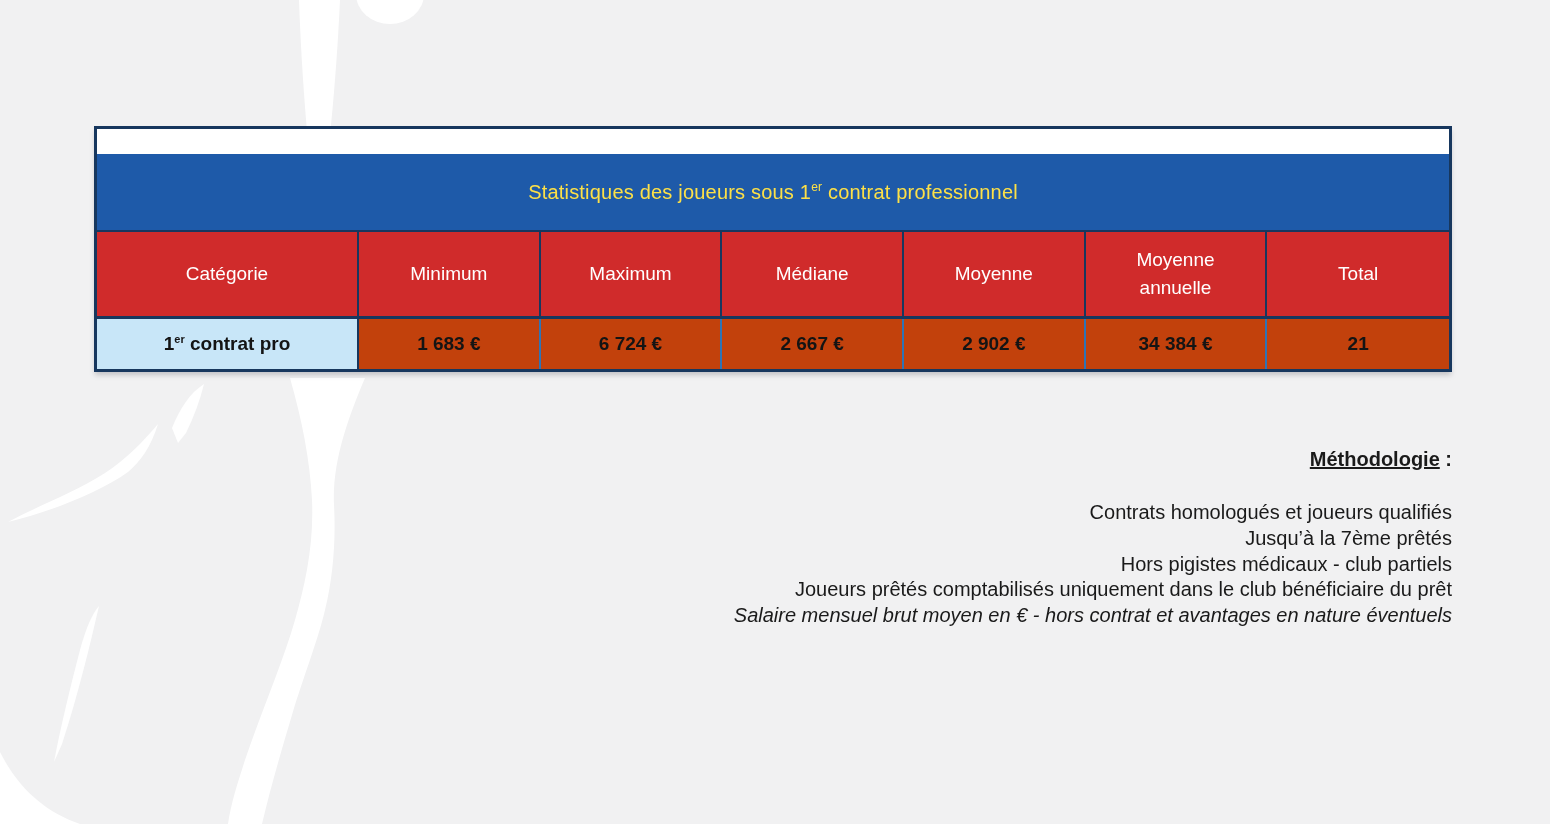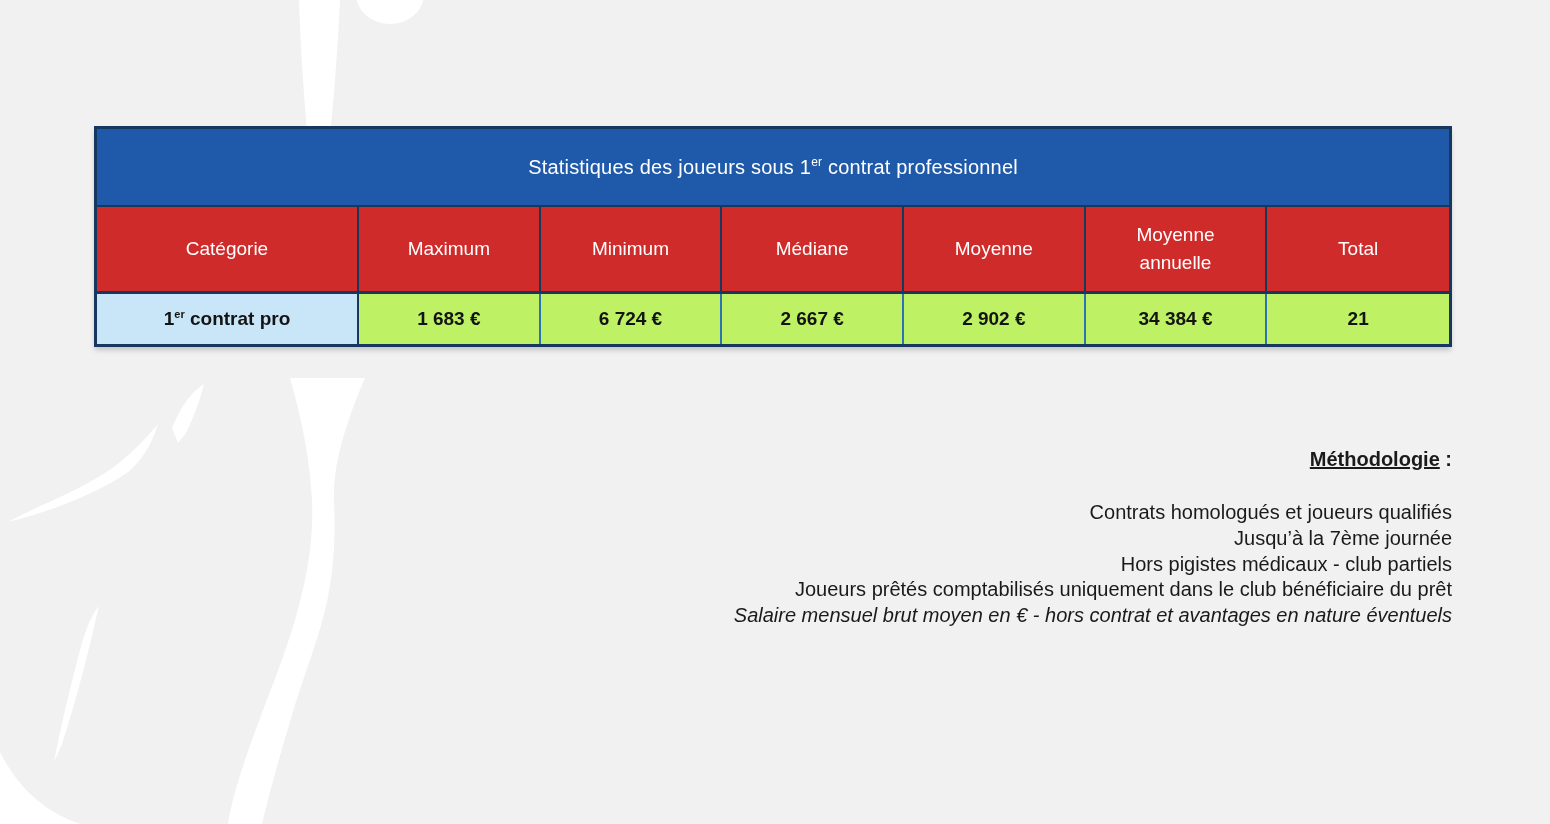--- a/index.html
+++ b/index.html
@@ -31,23 +31,24 @@
     box-shadow: 0 4px 5px -1px rgba(110,110,118,0.35);
     background: #fff;
   }
   .title-row {
     height: 78px;
     background: #1e5aa9;
     border-bottom: 2px solid #17375e;
     display: flex;
     align-items: center;
     justify-content: center;
-    color: #ffffff;
+    color: #fde047;
     font-size: 20px;
     letter-spacing: 0.2px;
+    margin-top: 25px;
   }
   .title-row sup { font-size: 12px; vertical-align: super; line-height: 0; }
 
   .grid-row {
     display: grid;
     grid-template-columns: 262px repeat(6, 1fr);
   }
   .head-cell {
     height: 87px;
     background: #d02b2b;
@@ -59,21 +60,21 @@
     color: #ffffff;
     font-size: 19px;
     text-align: center;
     line-height: 1.5;
   }
   .head-cell:last-child { border-right: none; }
   .head-cell .lbl { max-width: 112px; }
 
   .data-cell {
     height: 50px;
-    background: #bef264;
+    background: #c2410c;
     border-right: 2px solid #2e74b5;
     display: flex;
     align-items: center;
     justify-content: center;
     font-size: 19px;
     font-weight: 700;
     color: #141414;
   }
   .data-cell:last-child { border-right: none; }
   .data-cell.category {
@@ -132,24 +133,24 @@
     <div>
       <span>Statistiques des joueurs sous 1</span><sup>er</sup><span> contrat professionnel</span>
     </div>
   </div>
 
   <div class="grid-row">
     <div class="head-cell">
         <span class="lbl">Catégorie</span>
       </div>
     <div class="head-cell">
-        <span class="lbl">Maximum</span>
+        <span class="lbl">Minimum</span>
       </div>
     <div class="head-cell">
-        <span class="lbl">Minimum</span>
+        <span class="lbl">Maximum</span>
       </div>
     <div class="head-cell">
         <span class="lbl">Médiane</span>
       </div>
     <div class="head-cell">
         <span class="lbl">Moyenne</span>
       </div>
     <div class="head-cell">
         <span class="lbl">Moyenne annuelle</span>
       </div>
@@ -173,18 +174,18 @@
   </div>
 
 </div>
 
 <div class="methodology">
   <div class="methodology-heading">
     <span class="underlined">Méthodologie</span><span> :</span>
   </div>
   <div class="methodology-lines">
     <span class="line">Contrats homologués et joueurs qualifiés</span>
-    <span class="line">Jusqu’à la 7ème journée</span>
+    <span class="line">Jusqu’à la 7ème prêtés</span>
     <span class="line">Hors pigistes médicaux - club partiels</span>
     <span class="line">Joueurs prêtés comptabilisés uniquement dans le club bénéficiaire du prêt</span>
     <span class="line italic">Salaire mensuel brut moyen en € - hors contrat et avantages en nature éventuels</span>
   </div>
 </div>
 
 </body></html>

